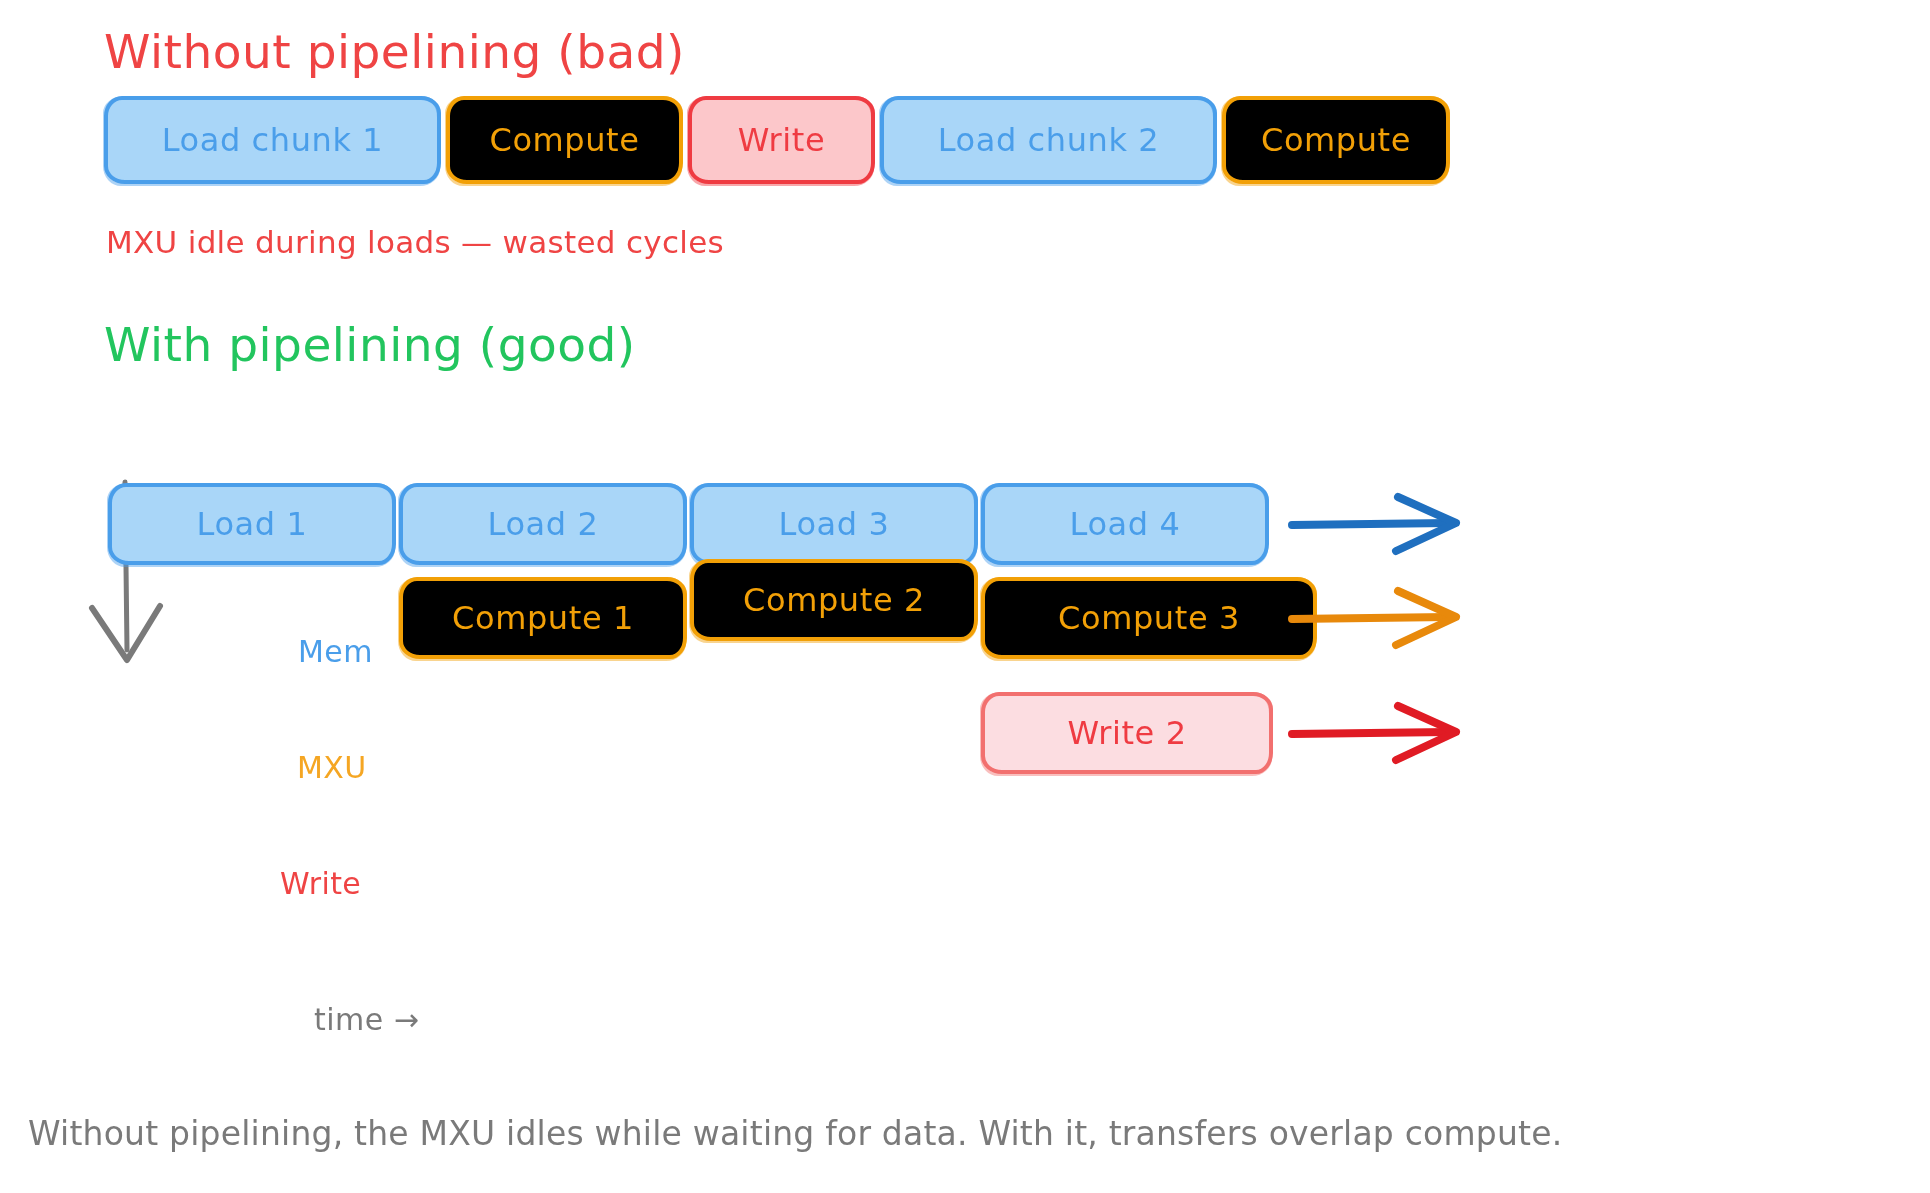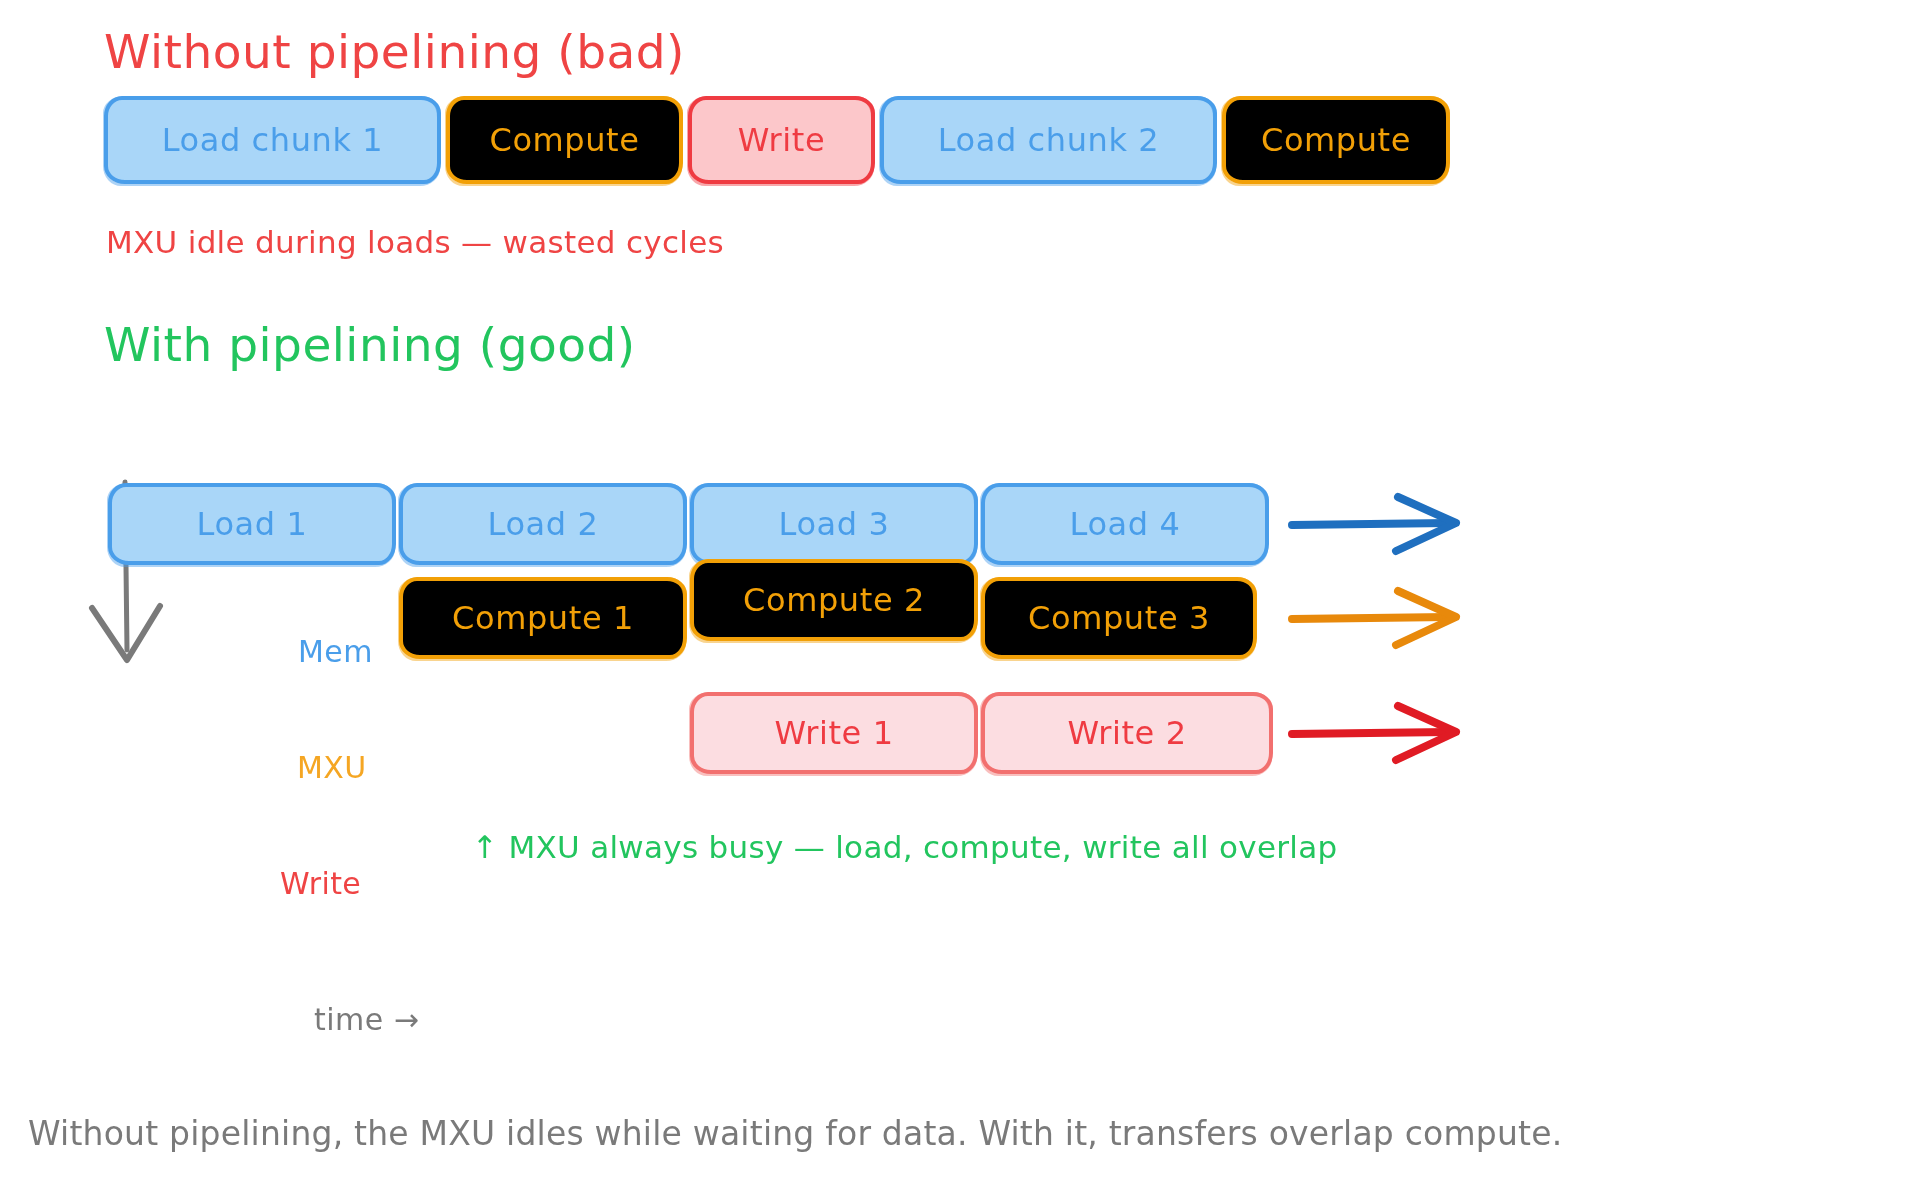--- a/index.html
+++ b/index.html
@@ -188,42 +188,38 @@
     <path d="M2 30 L158 28" stroke="#1f6fbf" stroke-width="8" fill="none" stroke-linecap="round"></path>
     <path d="M108 2 L166 28 L106 56" stroke="#1f6fbf" stroke-width="8" fill="none" stroke-linecap="round" stroke-linejoin="round"></path>
   </svg>
 
   <div class="box box-orange" style="left:399px; top:577px; width:288px; height:82px;">
     <span class="box-text">Compute 1</span>
   </div>
   <div class="box box-orange" style="left:690px; top:559px; width:288px; height:82px;">
     <span class="box-text">Compute 2</span>
   </div>
-  <div class="box box-orange" style="left:981px; top:577px; width:276px; height:82px;">
+  <div class="box box-orange" style="left:981px; top:577px; width:336px; height:82px;">
     <span class="box-text">Compute 3</span>
   </div>
   <svg class="arrow-svg" style="left:1290px; top:589px; width:180px; height:60px;" viewBox="0 0 180 60">
     <path d="M2 30 L158 28" stroke="#e8890b" stroke-width="8" fill="none" stroke-linecap="round"></path>
     <path d="M108 2 L166 28 L106 56" stroke="#e8890b" stroke-width="8" fill="none" stroke-linecap="round" stroke-linejoin="round"></path>
   </svg>
 
-  <div class="box box-pink" style="left:690px; top:692px; width:288px; height:82px;">
-    <span class="box-text">Write 1</span>
-  </div>
   <div class="box box-pink" style="left:981px; top:692px; width:292px; height:82px;">
     <span class="box-text">Write 2</span>
   </div>
   <svg class="arrow-svg" style="left:1290px; top:704px; width:180px; height:60px;" viewBox="0 0 180 60">
     <path d="M2 30 L158 28" stroke="#e01b24" stroke-width="8" fill="none" stroke-linecap="round"></path>
     <path d="M108 2 L166 28 L106 56" stroke="#e01b24" stroke-width="8" fill="none" stroke-linecap="round" stroke-linejoin="round"></path>
   </svg>
 
   <div class="lane-label lane-mem" style="left:298px; top:634px;">Mem</div>
   <div class="lane-label lane-mxu" style="left:297px; top:750px;">MXU</div>
   <div class="lane-label lane-write" style="left:280px; top:866px;">Write</div>
 
-  <div class="note note-green" style="left:472px; top:829px;">↑ MXU always busy — load, compute, write all overlap</div>
 
   <div class="time-label" style="left:314px; top:1002px;">time →</div>
 
   <div class="caption" style="left:28px; top:1114px;">Without pipelining, the MXU idles while waiting for data. With it, transfers overlap compute.</div>
 
 </div>
 
 </body></html>

